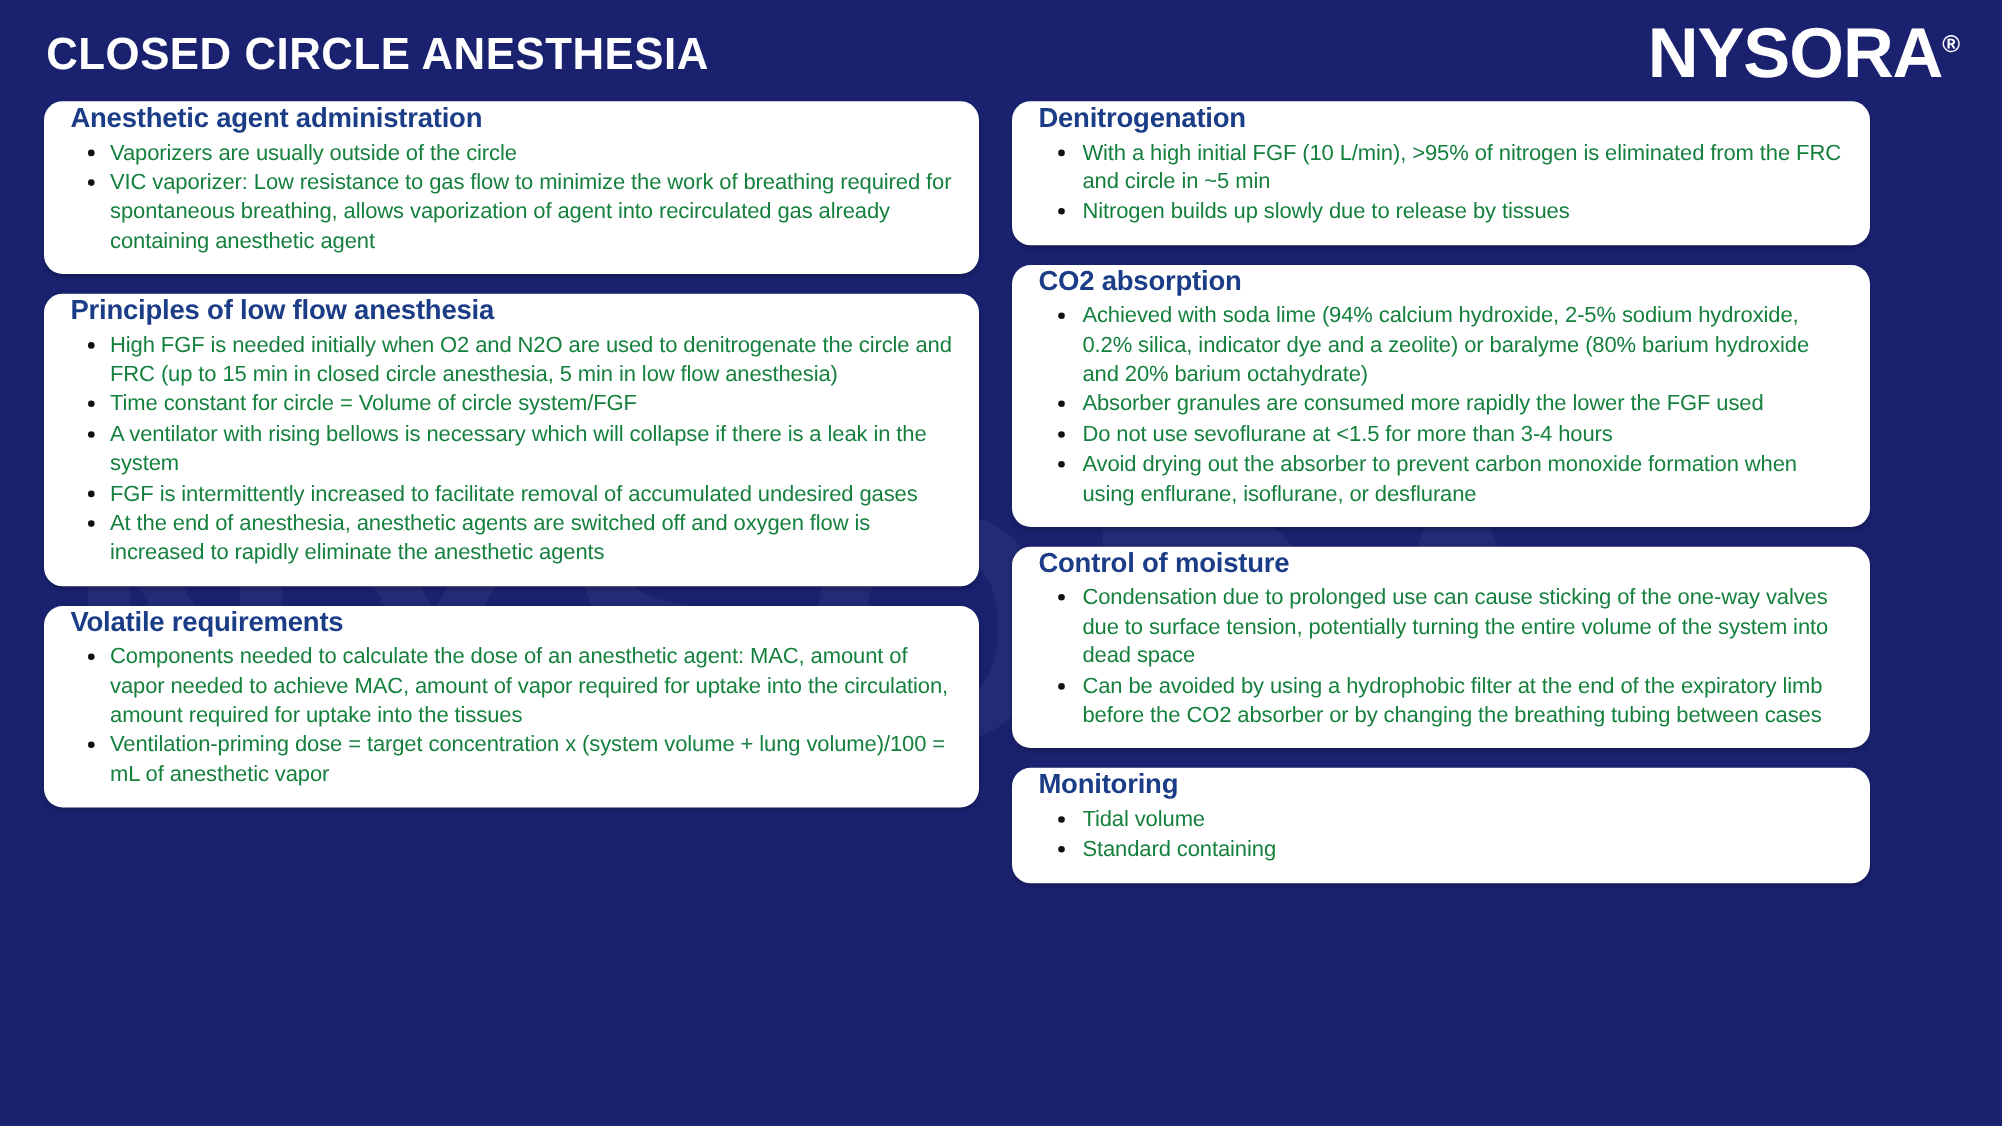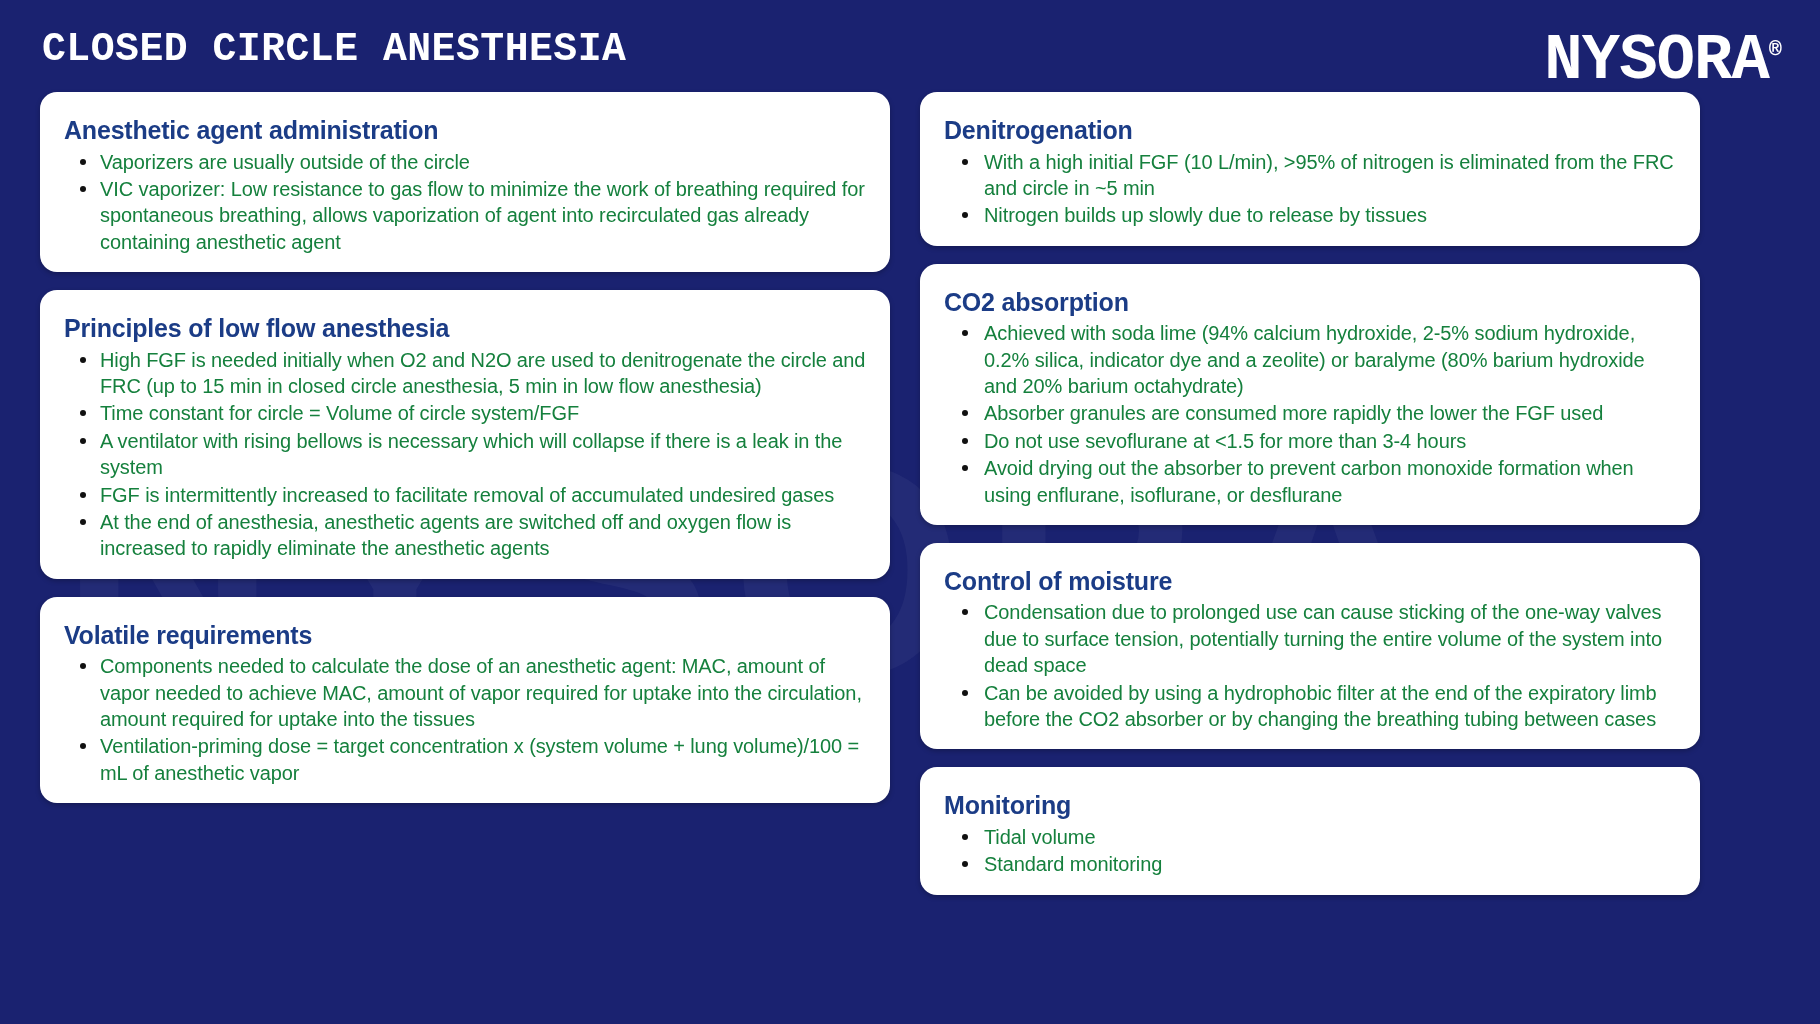--- a/index.html
+++ b/index.html
@@ -29,38 +29,37 @@
     white-space: nowrap;
     pointer-events: none;
     z-index: 0;
   }
 
   
   #header {
     position: relative;
     height: 92px;
     z-index: 3;
-    font-family: Liberation Mono, monospace;
   }
   #page-title {
     position: absolute;
     left: 42px;
     top: 26px;
     color: #ffffff;
     font-size: 41px;
     font-weight: bold;
     letter-spacing: 0.5px;
     font-stretch: condensed;
     transform: scaleX(0.97);
     transform-origin: left center;
   }
   #brand {
     position: absolute;
     right: 38px;
-    top: 29px;
+    top: 16px;
     color: #ffffff;
     font-size: 64px;
     font-weight: bold;
     letter-spacing: -1px;
     line-height: 1;
   }
   #brand .reg {
     font-size: 22px;
     vertical-align: super;
     letter-spacing: 0;
@@ -78,21 +77,21 @@
     display: flex;
     flex-direction: column;
     gap: 18px;
   }
   #col-left  { width: 850px; }
   #col-right { width: 780px; }
 
   .card {
     background: #ffffff;
     border-radius: 17px;
-    padding: 23px 24px 16px 24px;
+    padding: 0 24px 16px 24px;
     box-shadow: 0 2px 5px rgba(0,0,0,0.25);
   }
 
   .card-heading {
     color: #1b3c86;
     font-weight: bold;
     font-size: 25px;
     line-height: 1.22;
     margin-bottom: 3px;
     letter-spacing: -0.2px;
@@ -184,17 +183,17 @@
         <div class="card-heading">Control of moisture</div>
         <ul class="bullets">
           <li>Condensation due to prolonged use can cause sticking of the one-way valves due to surface tension, potentially turning the entire volume of the system into dead space</li>
           <li>Can be avoided by using a hydrophobic filter at the end of the expiratory limb before the CO2 absorber or by changing the breathing tubing between cases</li>
         </ul>
       </div>
       <div class="card">
         <div class="card-heading">Monitoring</div>
         <ul class="bullets">
           <li>Tidal volume</li>
-          <li>Standard monitoring</li>
+          <li>Standard containing</li>
         </ul>
       </div>
     </div>
 </div>
 
 </body></html>

